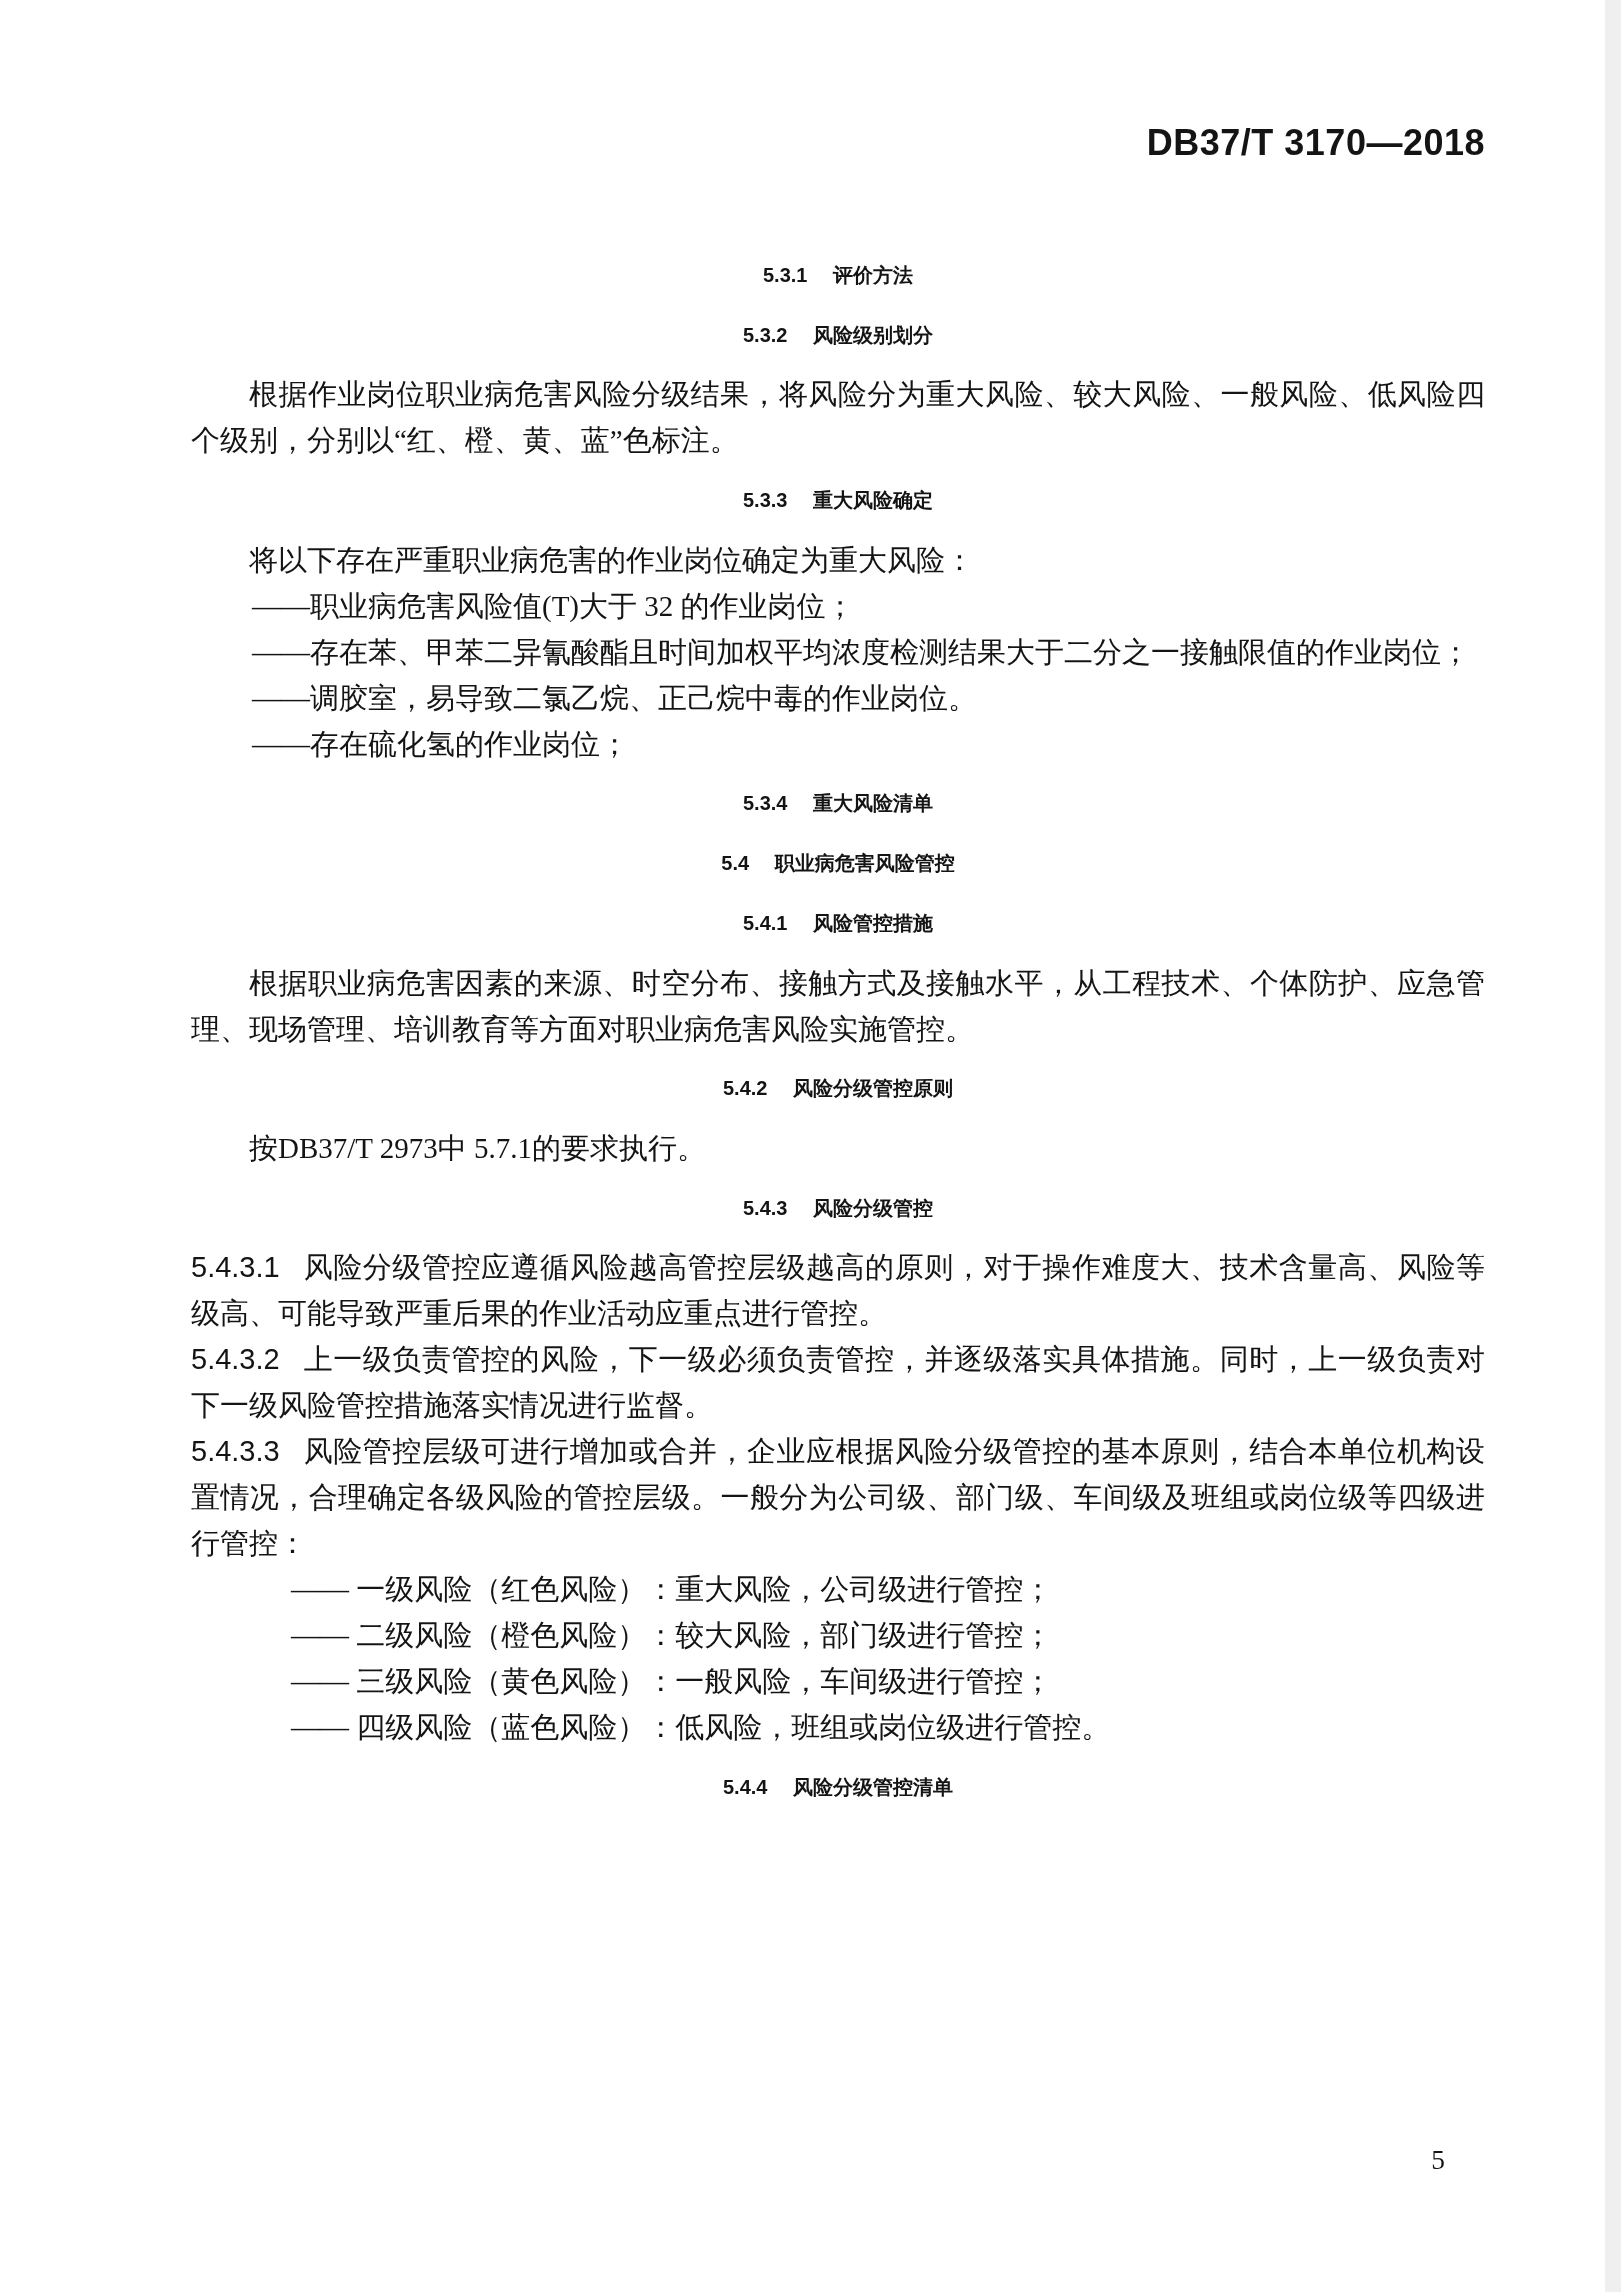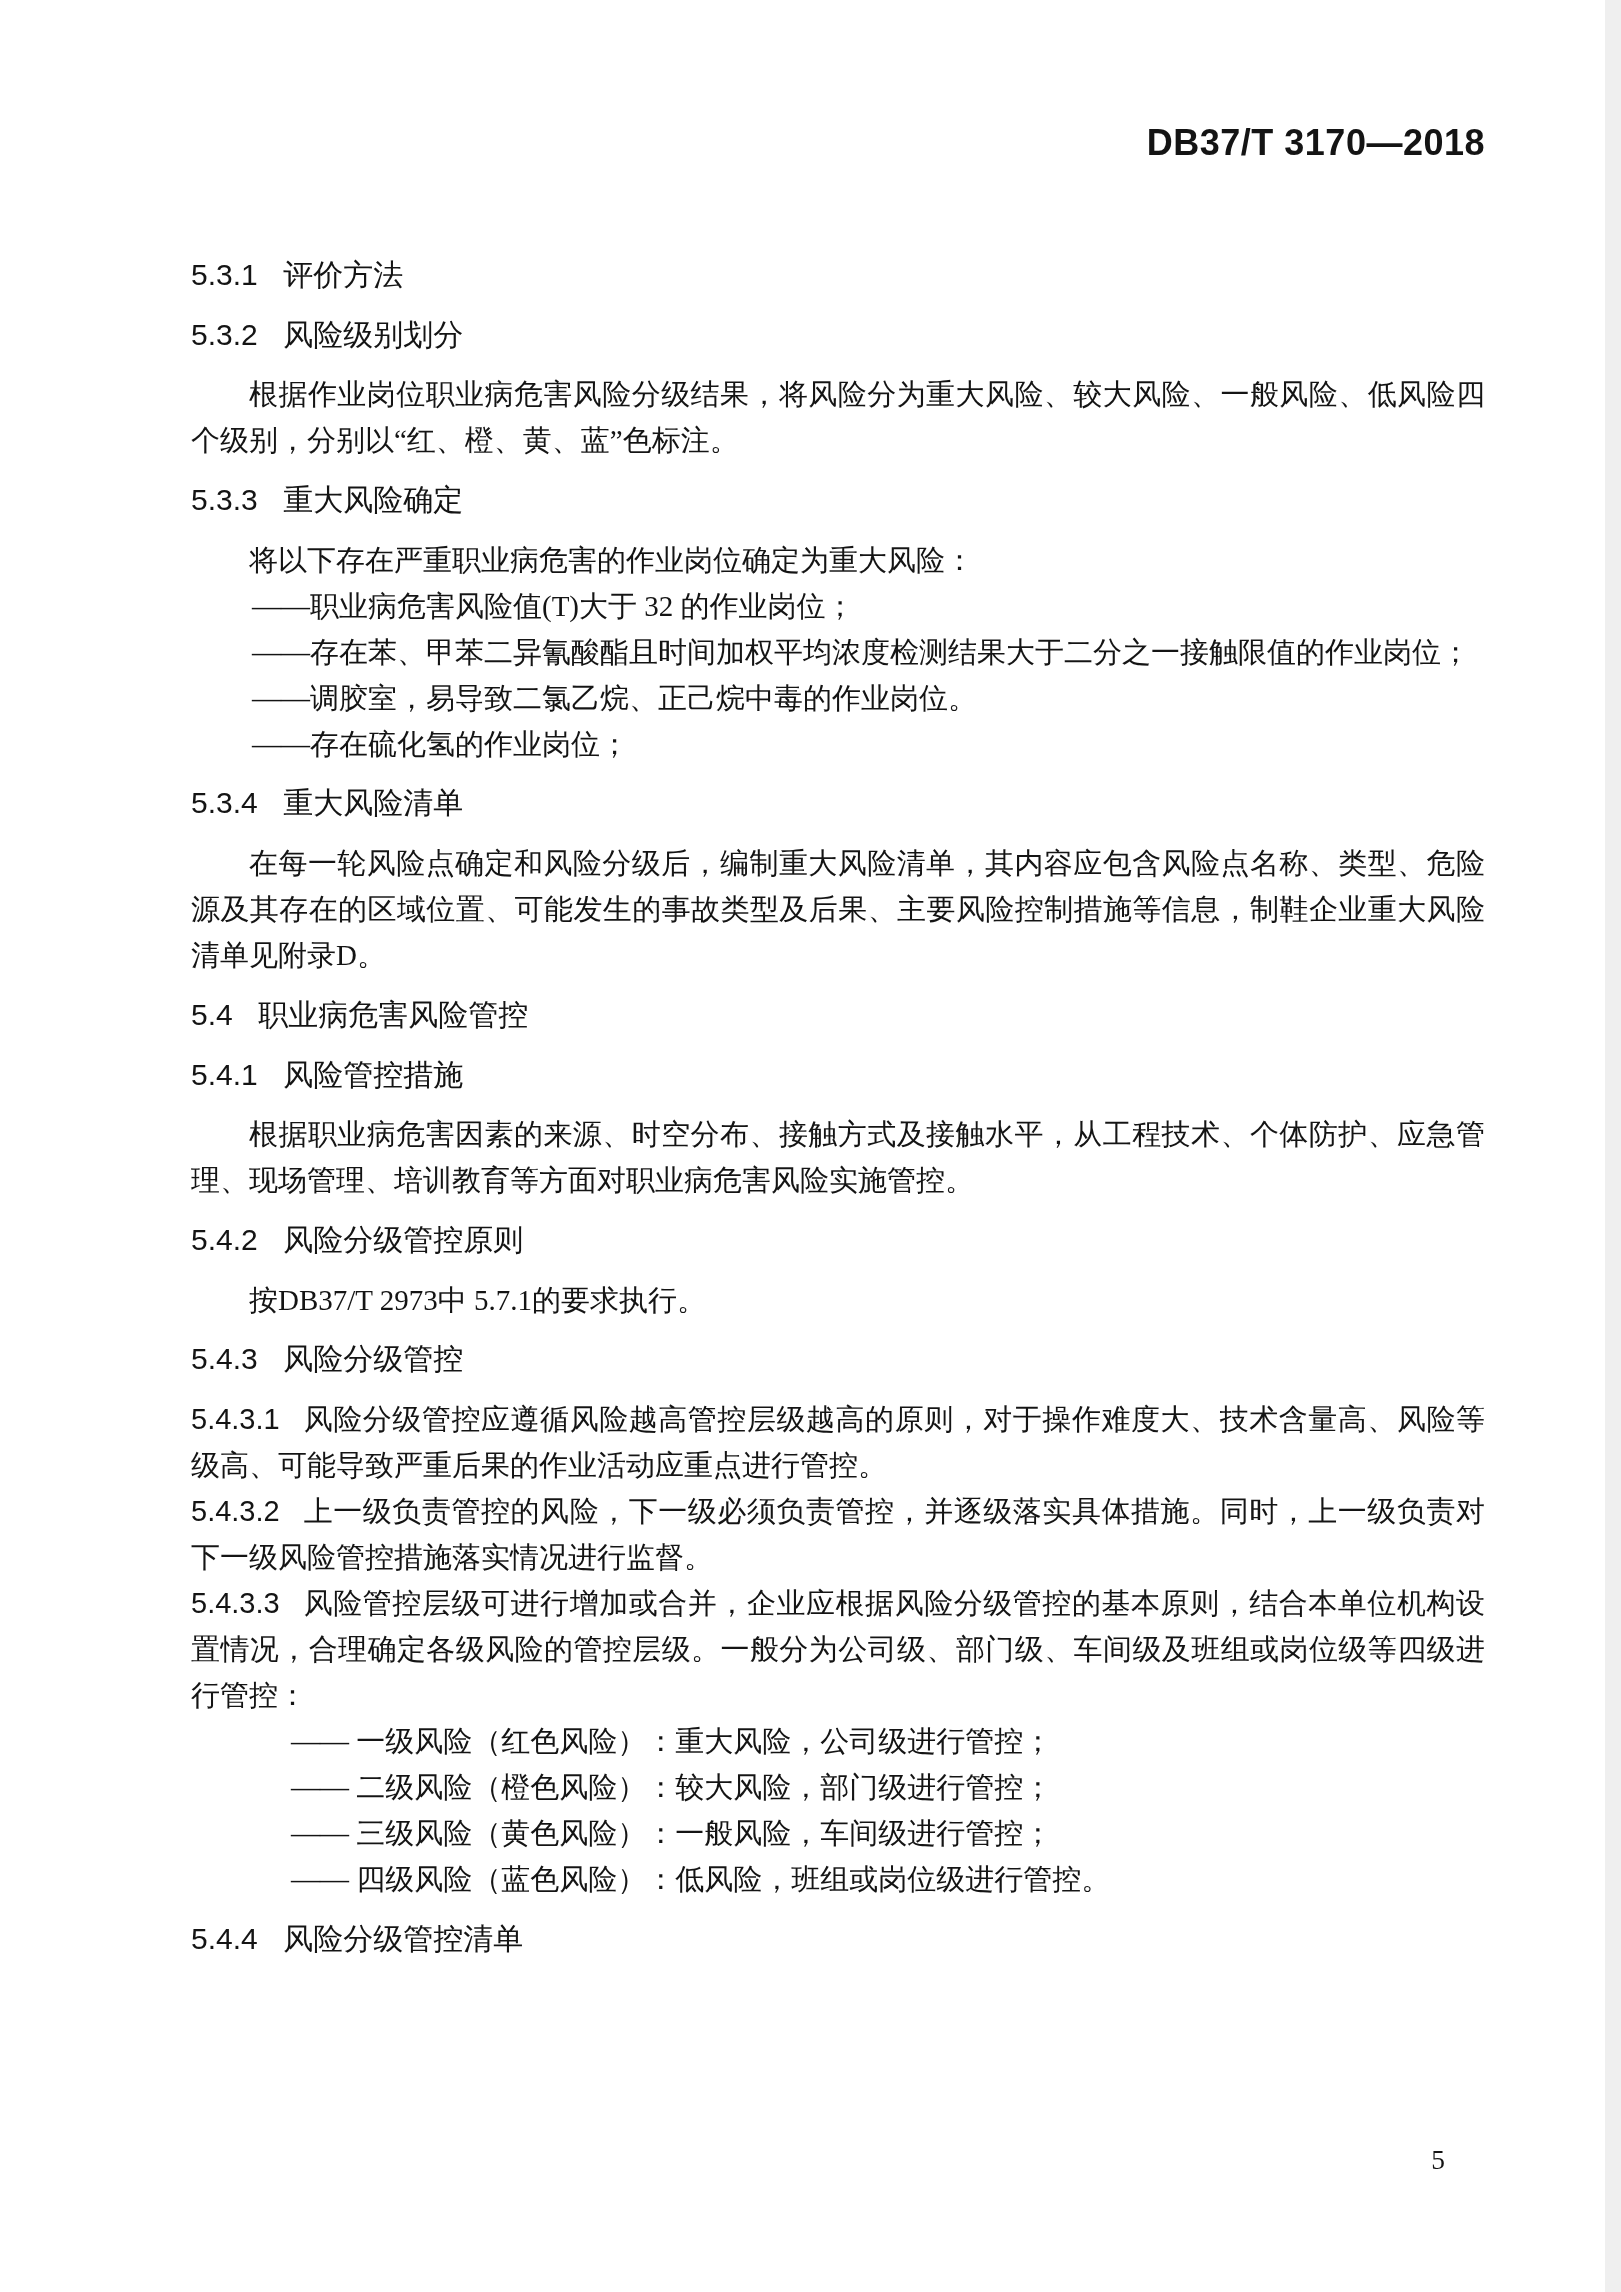--- a/index.html
+++ b/index.html
@@ -38,24 +38,25 @@
     font-family: "Liberation Sans", "DejaVu Sans", sans-serif;
     font-weight: bold;
     font-size: 36px;
     line-height: 39px;
     margin-bottom: 90px;
     letter-spacing: 0.5px;
   }
 
   .heading {
     font-family: "Liberation Sans", "DejaVu Sans", sans-serif;
-    font-weight: normal;
-    font-size: 30px;
+    font-weight: bold;
+    font-size: 20px;
     line-height: 46px;
     margin: 13.7px 0;
+    text-align: center;
   }
   .hnum { margin-right: 25.5px; }
 
   p {
     margin: 0;
     line-height: 46px;
     text-align: justify;
   }
   .para  { text-indent: 2em; }
   .dash  { margin-left: 61px; }
@@ -92,21 +93,20 @@
     <p class="para">根据作业岗位职业病危害风险分级结果，将风险分为重大风险、较大风险、一般风险、低风险四个级别，分别以“红、橙、黄、蓝”色标注。</p>
 
     <h3 class="heading"><span class="hnum">5.3.3</span><span class="htitle">重大风险确定</span></h3>
     <p class="para">将以下存在严重职业病危害的作业岗位确定为重大风险：</p>
     <p class="dash">——职业病危害风险值(T)大于 32 的作业岗位；</p>
     <p class="dash">——存在苯、甲苯二异氰酸酯且时间加权平均浓度检测结果大于二分之一接触限值的作业岗位；</p>
     <p class="dash">——调胶室，易导致二氯乙烷、正己烷中毒的作业岗位。</p>
     <p class="dash">——存在硫化氢的作业岗位；</p>
 
     <h3 class="heading"><span class="hnum">5.3.4</span><span class="htitle">重大风险清单</span></h3>
-    <p class="para">在每一轮风险点确定和风险分级后，编制重大风险清单，其内容应包含风险点名称、类型、危险源及其存在的区域位置、可能发生的事故类型及后果、主要风险控制措施等信息，制鞋企业重大风险清单见附录D。</p>
 
     <h3 class="heading"><span class="hnum">5.4</span><span class="htitle">职业病危害风险管控</span></h3>
 
     <h3 class="heading"><span class="hnum">5.4.1</span><span class="htitle">风险管控措施</span></h3>
     <p class="para">根据职业病危害因素的来源、时空分布、接触方式及接触水平，从工程技术、个体防护、应急管理、现场管理、培训教育等方面对职业病危害风险实施管控。</p>
 
     <h3 class="heading"><span class="hnum">5.4.2</span><span class="htitle">风险分级管控原则</span></h3>
     <p class="para">按DB37/T 2973中 5.7.1的要求执行。</p>
 
     <h3 class="heading"><span class="hnum">5.4.3</span><span class="htitle">风险分级管控</span></h3>

